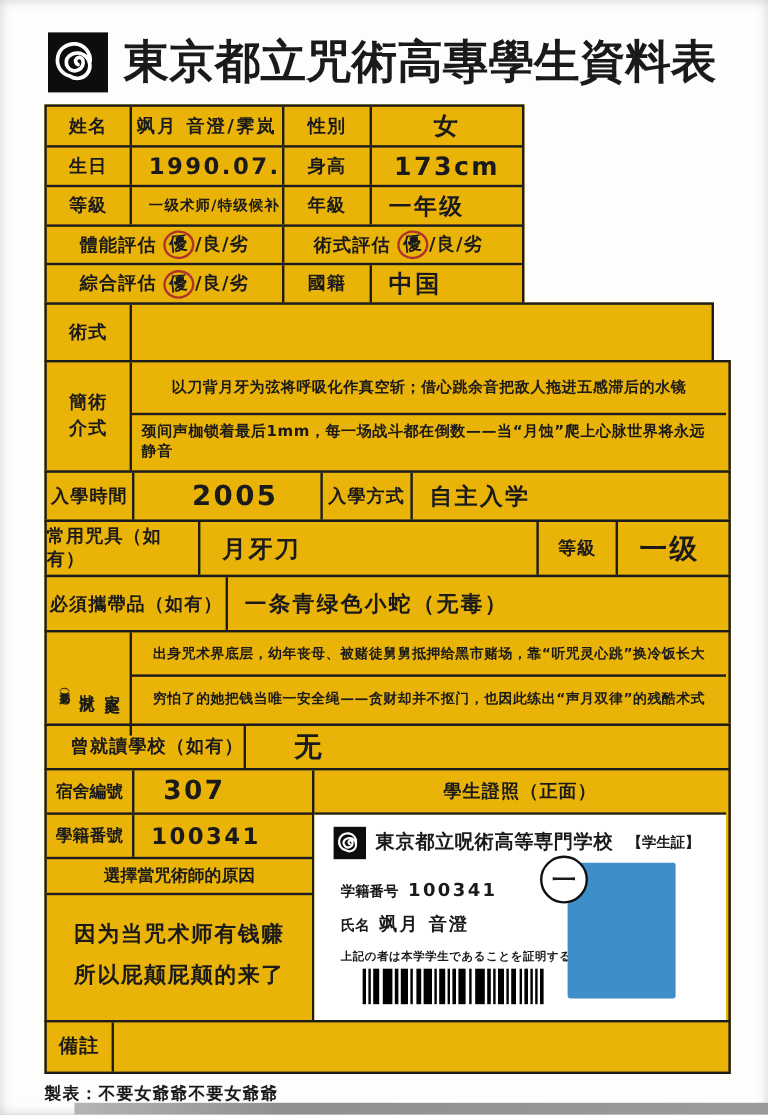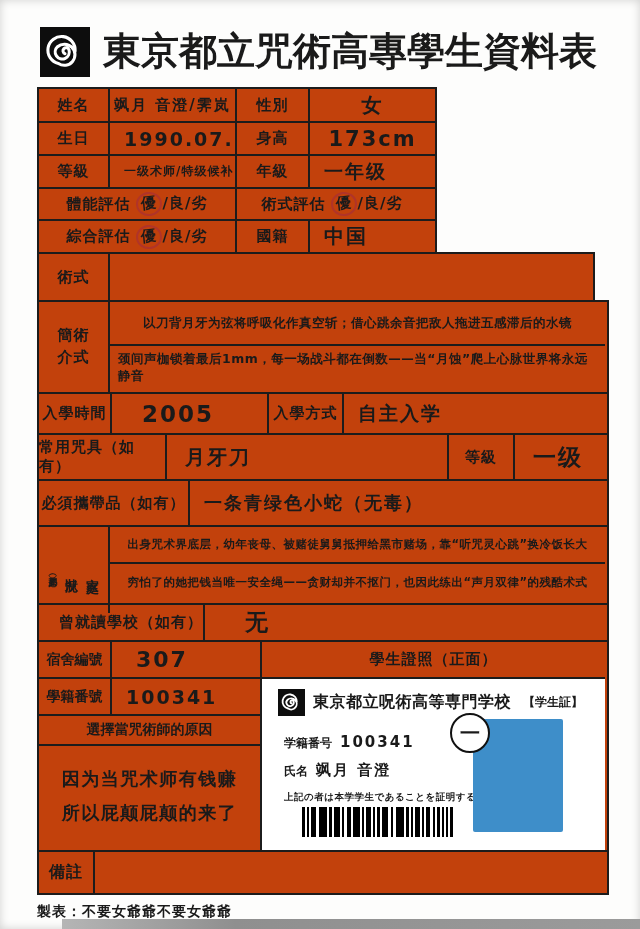--- a/index.html
+++ b/index.html
@@ -9,21 +9,21 @@
     background: #fdfdfc; color: #1a1a1a; overflow: hidden;
     font-family: "DejaVu Serif", "Liberation Serif", serif;
     box-shadow: inset 0 0 10px rgba(0,0,0,.18);
   }
   
   .hdr { display:flex; align-items:center; margin:26px 0 0 40px; }
   .logo-box { width:50px; height:50px; background:#0d0d0d; flex:0 0 auto; display:flex; align-items:center; justify-content:center; }
   .logo-box svg { width:44px; height:44px; }
   .title { font-size:38px; font-weight:bold; margin-left:13px; letter-spacing:0px; white-space:nowrap; }
   
-  .blk { border:2px solid #1c1c1c; margin-left:37px; background:#c2410c; }
+  .blk { border:2px solid #1c1c1c; margin-left:37px; background:#eab308; }
   .blk.nf { border-top:2px solid #1c1c1c; margin-top:-2px; }
   .row { display:flex; }
   .row.bb { border-bottom:2px solid #1c1c1c; }
   .cell { display:flex; align-items:center; justify-content:center; overflow:hidden; }
   .cell.br { border-right:2px solid #1c1c1c; }
   .lbl { font-weight:bold; font-size:15px; letter-spacing:1px; }
   .lbl-sm { font-weight:bold; font-size:14px; letter-spacing:0px; }
   .hand { font-family:"DejaVu Sans","Liberation Sans",sans-serif; font-weight:600; letter-spacing:2px; }
   .left-pad { justify-content:flex-start; padding-left:14px; }
   
@@ -139,21 +139,21 @@
         <div class="cell hand" style="height:44px; font-size:12.5px; letter-spacing:0.5px; padding:0 8px;">颈间声枷锁着最后1mm，每一场战斗都在倒数——当“月蚀”爬上心脉世界将永远静音</div>
       </div>
     </div>
   </div>
 
   <div class="blk nf" style="width:572px; height:43px;">
     <div class="row" style="height:39px;">
       <div class="cell br" style="width:73px;">
           <span class="lbl">入學時間</span>
         </div>
-      <div class="cell br hand left-pad" style="width:157px; font-size:23px; padding-left:30px;">2005</div>
+      <div class="cell br hand left-pad" style="width:157px; font-size:23px; padding-left:48px;">2005</div>
       <div class="cell br" style="width:75px;">
           <span class="lbl">入學方式</span>
         </div>
       <div class="cell hand left-pad" style="width:257px; font-size:19px;">自主入学</div>
     </div>
   </div>
 
   <div class="blk nf" style="width:572px; height:48px;">
     <div class="row" style="height:44px;">
       <div class="cell br" style="width:128px;">

